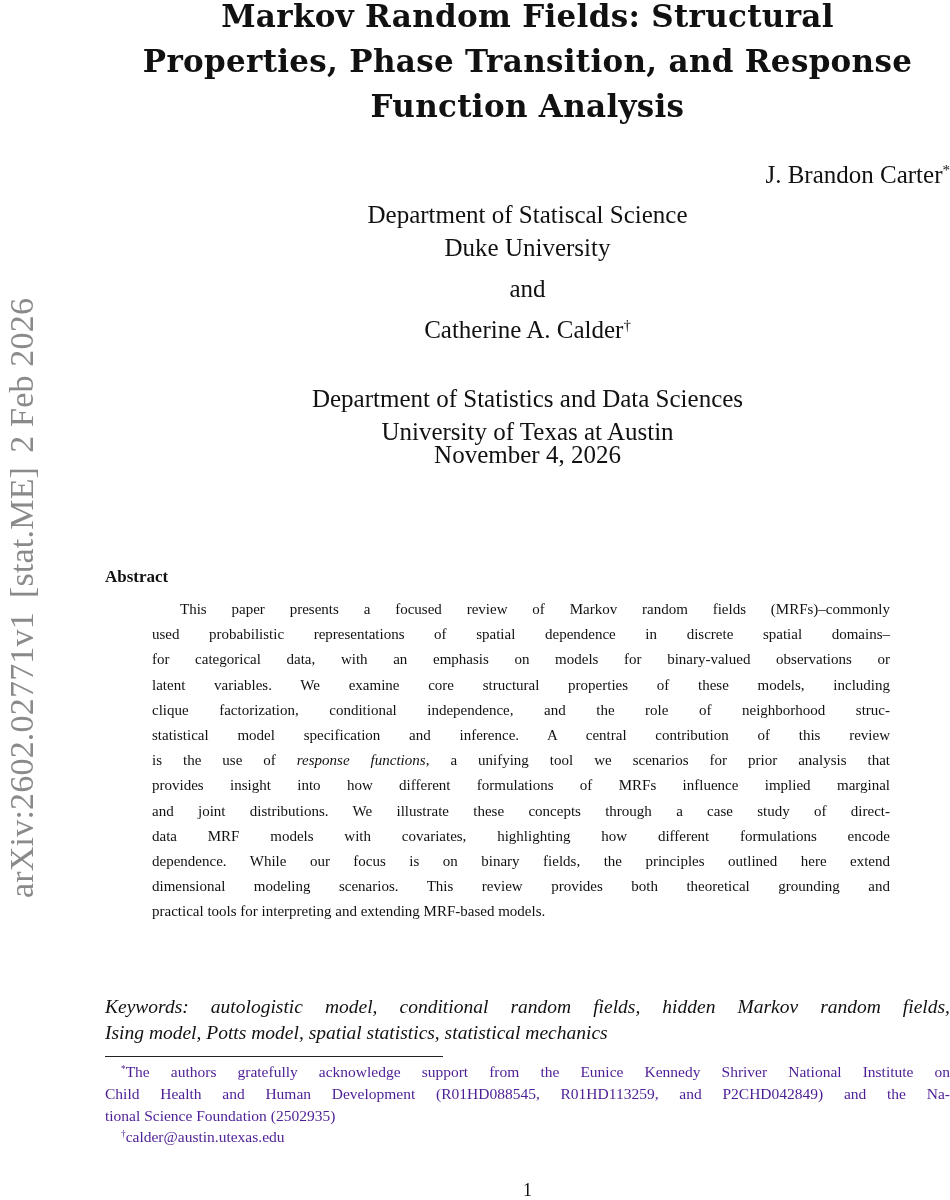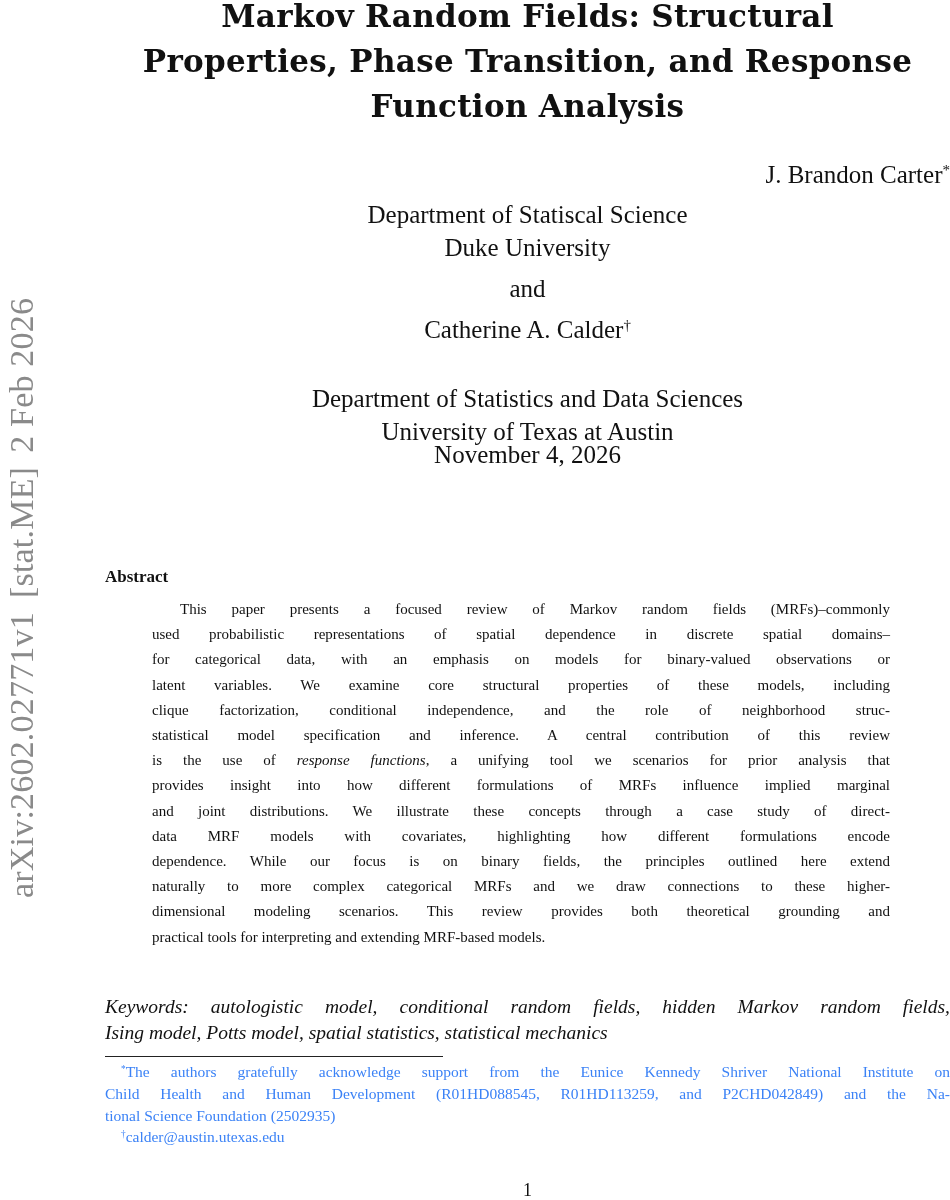--- a/index.html
+++ b/index.html
@@ -122,21 +122,21 @@
       height: 0;
       border-top: 1.3px solid #222;
     }
     .footnotes {
       position: absolute;
       left: 105px;
       width: 845px;
       top: 1061px;
       font-size: 15.5px;
       line-height: 21.8px;
-      color: #3b82f6;
+      color: #4c1d95;
     }
     .footnotes .fline { display: block; white-space: nowrap; }
     .footnotes .fline.justify { text-align: justify; text-align-last: justify; }
     .footnotes .indent { padding-left: 16px; }
 
     .page-number {
       position: absolute;
       left: 105px;
       width: 845px;
       top: 1180px;
@@ -186,21 +186,20 @@
     <span class="aline">used probabilistic representations of spatial dependence in discrete spatial domains–</span>
     <span class="aline">for categorical data, with an emphasis on models for binary-valued observations or</span>
     <span class="aline">latent variables.  We examine core structural properties of these models, including</span>
     <span class="aline">clique factorization, conditional independence, and the role of neighborhood struc-</span>
     <span class="aline">statistical model specification and inference.  A central contribution of this review</span>
     <span class="aline"><span>is the use of </span><em>response functions</em><span>, a unifying tool we scenarios for prior analysis that</span></span>
     <span class="aline">provides insight into how different formulations of MRFs influence implied marginal</span>
     <span class="aline">and joint distributions.  We illustrate these concepts through a case study of direct-</span>
     <span class="aline">data MRF models with covariates, highlighting how different formulations encode</span>
     <span class="aline">dependence.  While our focus is on binary fields, the principles outlined here extend</span>
-    <span class="aline">naturally to more complex categorical MRFs and we draw connections to these higher-</span>
     <span class="aline">dimensional modeling scenarios.  This review provides both theoretical grounding and</span>
     <span class="aline last">practical tools for interpreting and extending MRF-based models.</span>
   </div>
 
   <div class="keywords">
     <span class="kline justify">Keywords:  autologistic model, conditional random fields, hidden Markov random fields,</span>
     <span class="kline">Ising model, Potts model, spatial statistics, statistical mechanics</span>
   </div>
 
   <div class="footnote-rule"></div>

